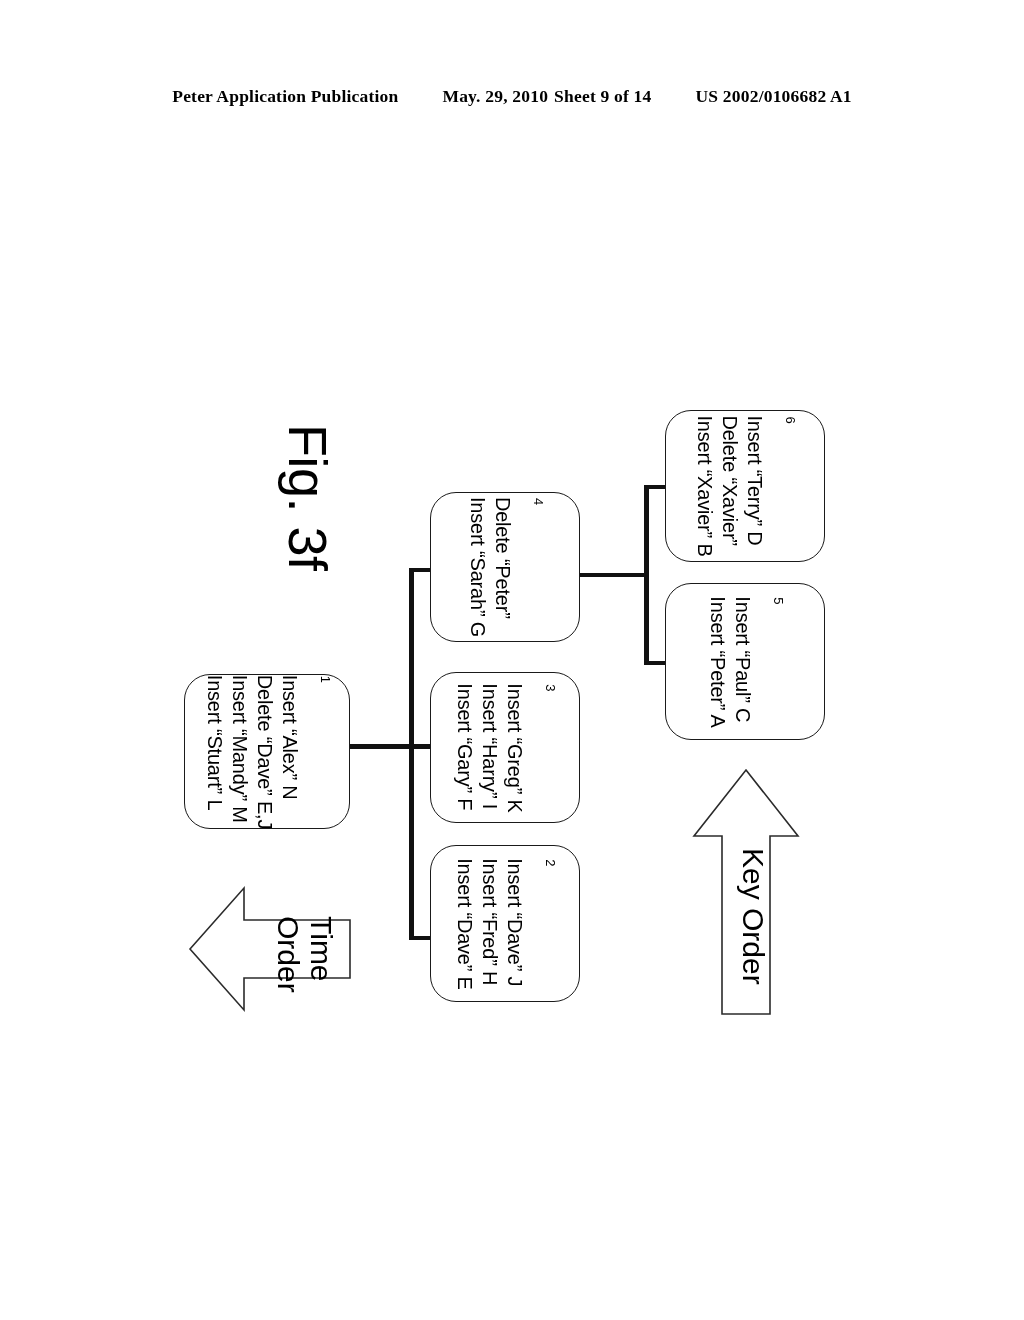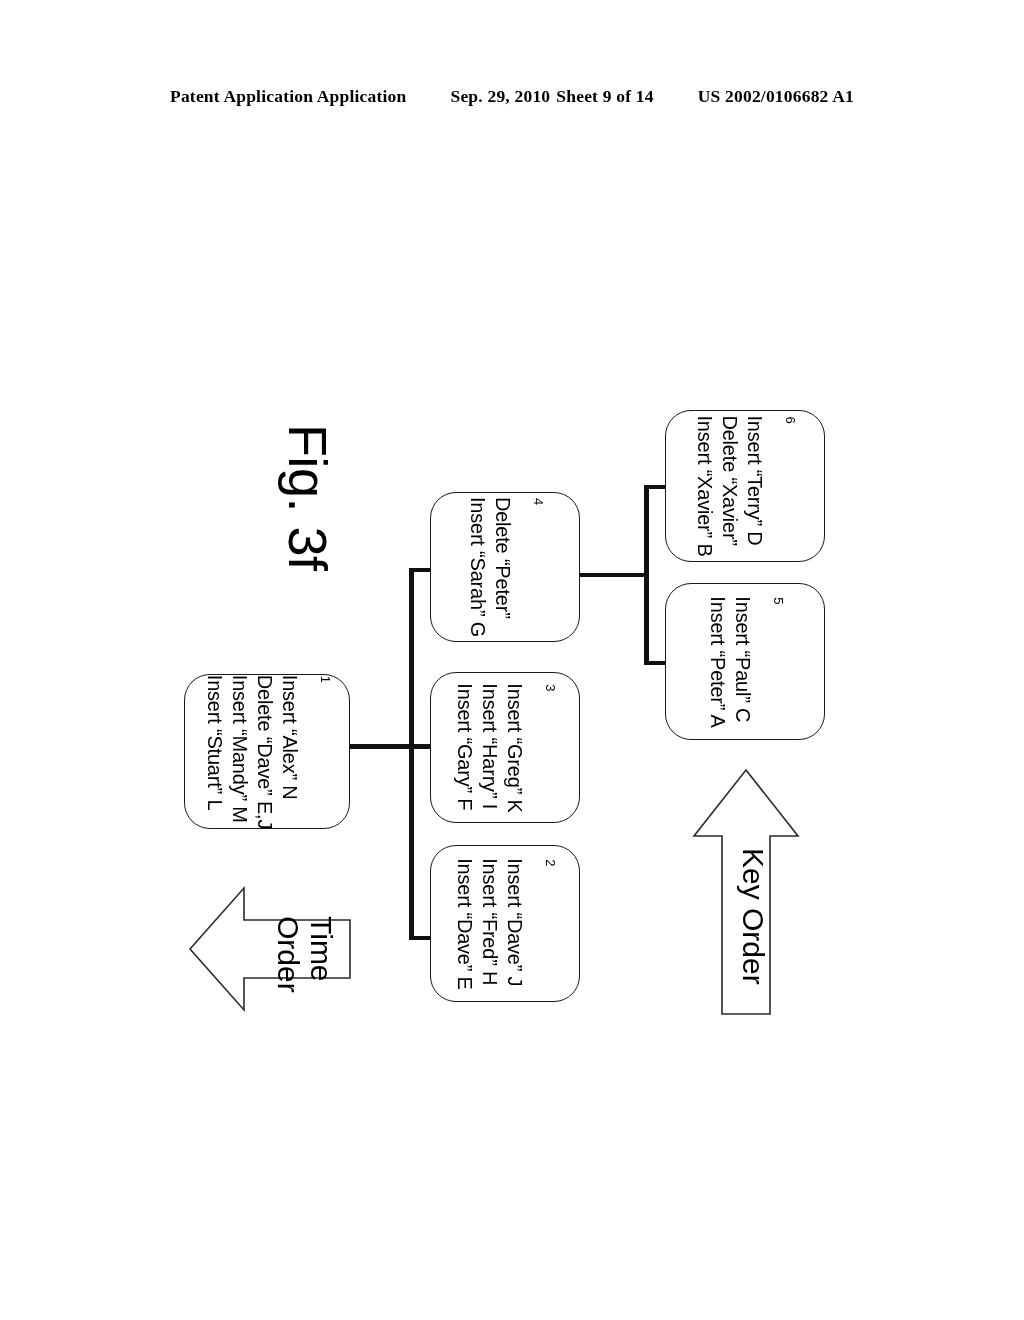--- a/index.html
+++ b/index.html
@@ -124,22 +124,22 @@
     line-height: 34px;
   }
   .arrow-label.two-line {
     line-height: 33px;
   }
 </style>
 </head>
 <body>
 
 <div class="page-header">
-  <span class="hdr-pub">Patent Application Application</span>
-  <span class="hdr-date">Sep. 29, 2010</span>
+  <span class="hdr-pub">Peter Application Publication</span>
+  <span class="hdr-date">May. 29, 2010</span>
   <span class="hdr-sheet">Sheet 9 of 14</span>
   <span class="hdr-number">US 2002/0106682 A1</span>
 </div>
 
 <div class="figure-canvas">
 
   <div class="fig-title">Fig. 3f</div>
 
   <div class="conn" style="left:348px; top:744px; width:66px; height:5px;"></div>
 

